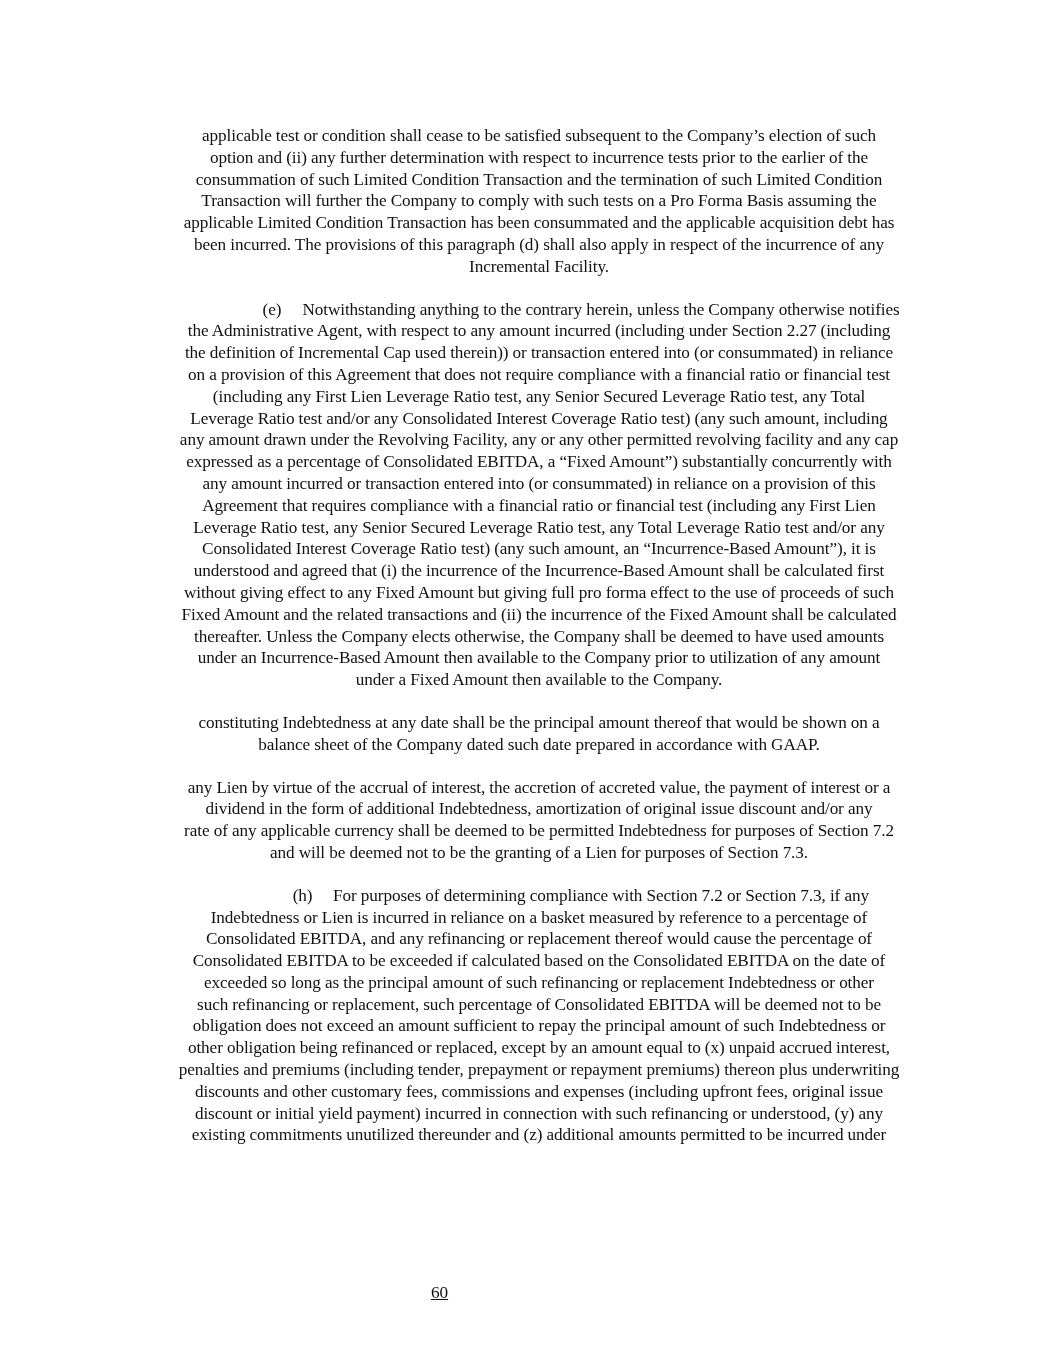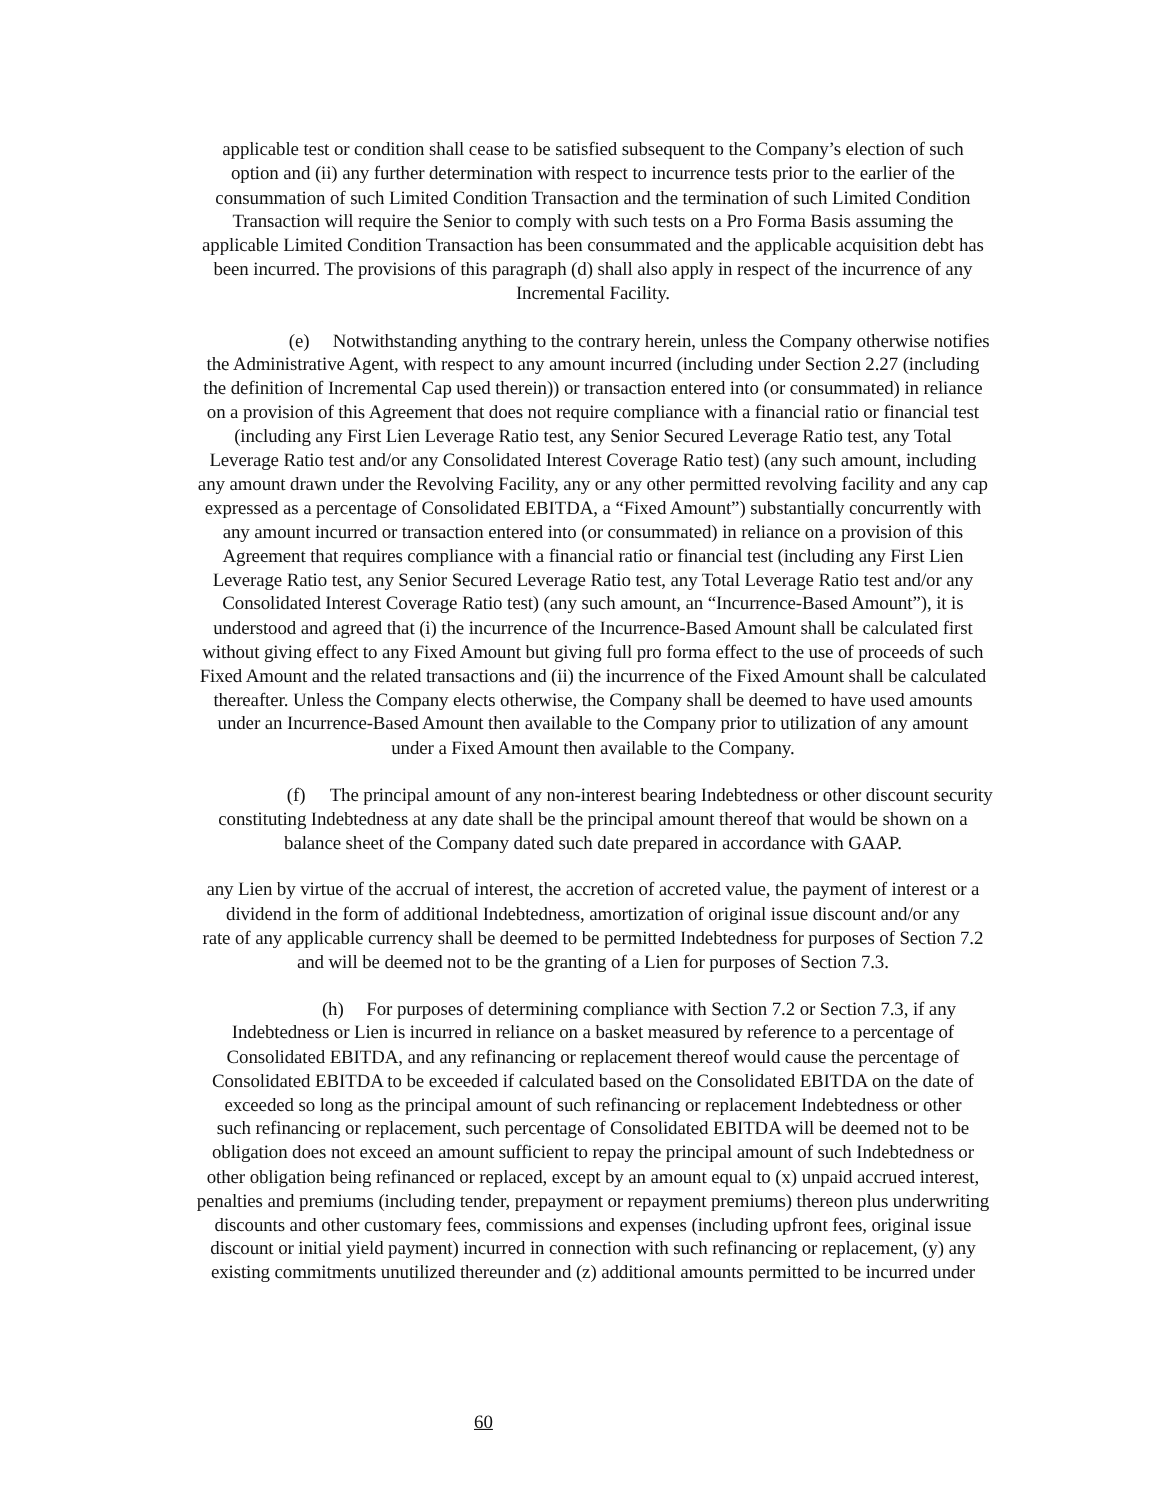--- a/index.html
+++ b/index.html
@@ -51,21 +51,21 @@
     }
   </style>
 </head>
 <body>
 
 <div class="page" id="page">
     <div class="para">
       <span class="line"><span>applicable test or condition shall cease to be satisfied subsequent to the Company’s election of such</span></span>
       <span class="line"><span>option and (ii) any further determination with respect to incurrence tests prior to the earlier of the</span></span>
       <span class="line"><span>consummation of such Limited Condition Transaction and the termination of such Limited Condition</span></span>
-      <span class="line"><span>Transaction will require the Senior to comply with such tests on a Pro Forma Basis assuming the</span></span>
+      <span class="line"><span>Transaction will further the Company to comply with such tests on a Pro Forma Basis assuming the</span></span>
       <span class="line"><span>applicable Limited Condition Transaction has been consummated and the applicable acquisition debt has</span></span>
       <span class="line"><span>been incurred. The provisions of this paragraph (d) shall also apply in respect of the incurrence of any</span></span>
       <span class="line"><span>Incremental Facility.</span></span>
     </div>
     <div class="para">
       <span class="line"><span class="marker">(e)</span><span>Notwithstanding anything to the contrary herein, unless the Company otherwise notifies</span></span>
       <span class="line"><span>the Administrative Agent, with respect to any amount incurred (including under Section 2.27 (including</span></span>
       <span class="line"><span>the definition of Incremental Cap used therein)) or transaction entered into (or consummated) in reliance</span></span>
       <span class="line"><span>on a provision of this Agreement that does not require compliance with a financial ratio or financial test</span></span>
       <span class="line"><span>(including any First Lien Leverage Ratio test, any Senior Secured Leverage Ratio test, any Total</span></span>
@@ -77,39 +77,38 @@
       <span class="line"><span>Leverage Ratio test, any Senior Secured Leverage Ratio test, any Total Leverage Ratio test and/or any</span></span>
       <span class="line"><span>Consolidated Interest Coverage Ratio test) (any such amount, an “</span><b>Incurrence-Based Amount</b><span>”), it is</span></span>
       <span class="line"><span>understood and agreed that (i) the incurrence of the Incurrence-Based Amount shall be calculated first</span></span>
       <span class="line"><span>without giving effect to any Fixed Amount but giving full pro forma effect to the use of proceeds of such</span></span>
       <span class="line"><span>Fixed Amount and the related transactions and (ii) the incurrence of the Fixed Amount shall be calculated</span></span>
       <span class="line"><span>thereafter. Unless the Company elects otherwise, the Company shall be deemed to have used amounts</span></span>
       <span class="line"><span>under an Incurrence-Based Amount then available to the Company prior to utilization of any amount</span></span>
       <span class="line"><span>under a Fixed Amount then available to the Company.</span></span>
     </div>
     <div class="para">
-      <span class="line"><span class="marker">(f)</span><span>The principal amount of any non-interest bearing Indebtedness or other discount security</span></span>
       <span class="line"><span>constituting Indebtedness at any date shall be the principal amount thereof that would be shown on a</span></span>
       <span class="line"><span>balance sheet of the Company dated such date prepared in accordance with GAAP.</span></span>
     </div>
     <div class="para">
       <span class="line"><span>any Lien by virtue of the accrual of interest, the accretion of accreted value, the payment of interest or a</span></span>
       <span class="line"><span>dividend in the form of additional Indebtedness, amortization of original issue discount and/or any</span></span>
       <span class="line"><span>rate of any applicable currency shall be deemed to be permitted Indebtedness for purposes of Section 7.2</span></span>
       <span class="line"><span>and will be deemed not to be the granting of a Lien for purposes of Section 7.3.</span></span>
     </div>
     <div class="para">
       <span class="line"><span class="marker">(h)</span><span>For purposes of determining compliance with Section 7.2 or Section 7.3, if any</span></span>
       <span class="line"><span>Indebtedness or Lien is incurred in reliance on a basket measured by reference to a percentage of</span></span>
       <span class="line"><span>Consolidated EBITDA, and any refinancing or replacement thereof would cause the percentage of</span></span>
       <span class="line"><span>Consolidated EBITDA to be exceeded if calculated based on the Consolidated EBITDA on the date of</span></span>
       <span class="line"><span>exceeded so long as the principal amount of such refinancing or replacement Indebtedness or other</span></span>
       <span class="line"><span>such refinancing or replacement, such percentage of Consolidated EBITDA will be deemed not to be</span></span>
       <span class="line"><span>obligation does not exceed an amount sufficient to repay the principal amount of such Indebtedness or</span></span>
       <span class="line"><span>other obligation being refinanced or replaced, except by an amount equal to (x) unpaid accrued interest,</span></span>
       <span class="line"><span>penalties and premiums (including tender, prepayment or repayment premiums) thereon plus underwriting</span></span>
       <span class="line"><span>discounts and other customary fees, commissions and expenses (including upfront fees, original issue</span></span>
-      <span class="line"><span>discount or initial yield payment) incurred in connection with such refinancing or replacement, (y) any</span></span>
+      <span class="line"><span>discount or initial yield payment) incurred in connection with such refinancing or understood, (y) any</span></span>
       <span class="line"><span>existing commitments unutilized thereunder and (z) additional amounts permitted to be incurred under</span></span>
     </div>
   </div>
 
 <div class="page-number">60</div>
 
 </body></html>

